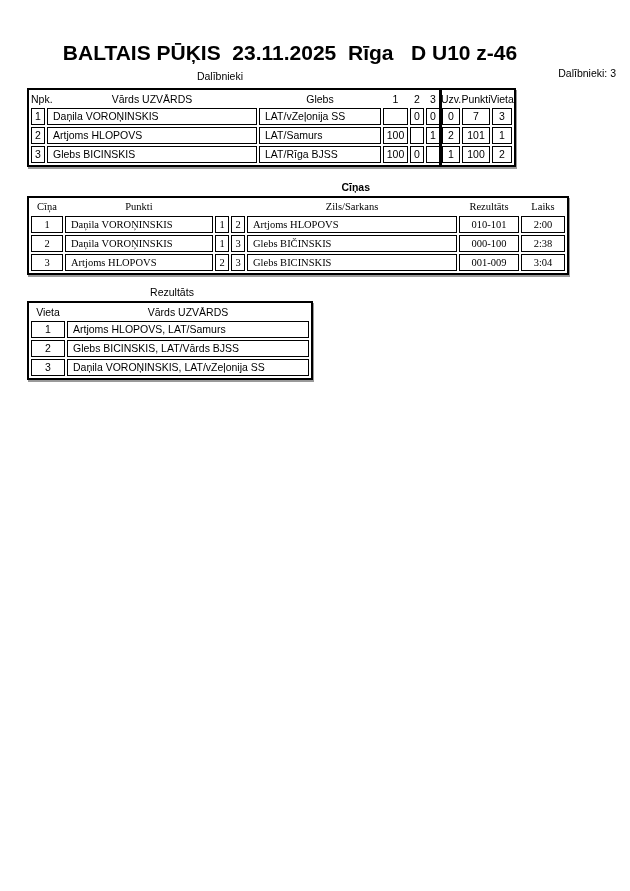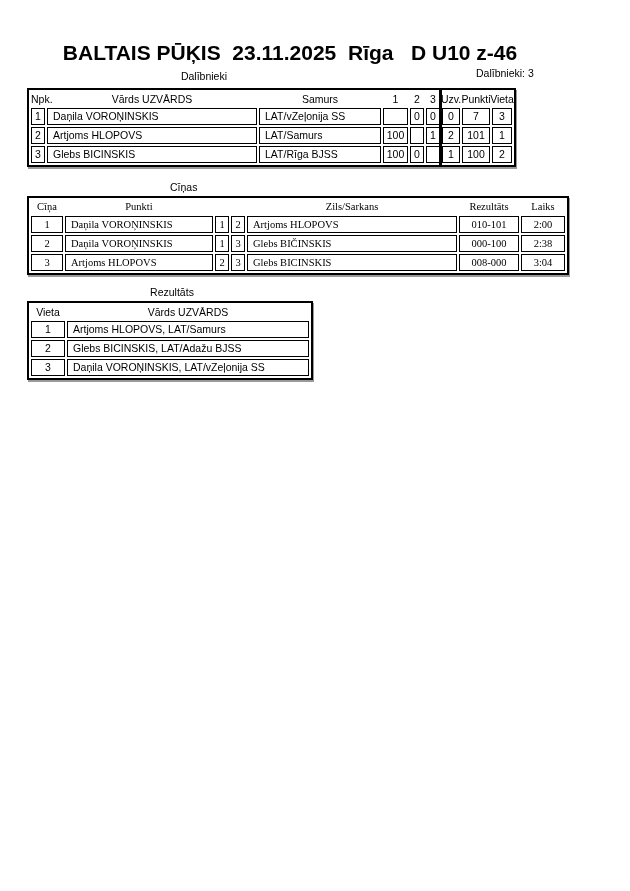--- a/index.html
+++ b/index.html
@@ -19,23 +19,23 @@
     text-align: center;
     font-size: 21px;
     font-weight: bold;
     white-space: pre;
   }
   .small-label {
     position: absolute;
     font-size: 10.5px;
     white-space: pre;
   }
-  .lbl-dalibnieki { top: 70px; left: 104px; width: 200px; text-align: center; }
-  .lbl-count     { top: 67px; left: 476px; width: 130px; text-align: left; }
-  .lbl-cinas     { top: 181px; left: 170px; width: 200px; text-align: left; }
+  .lbl-dalibnieki { top: 70px; left: 120px; width: 200px; text-align: center; }
+  .lbl-count     { top: 67px; left: 486px; width: 130px; text-align: right; }
+  .lbl-cinas     { top: 181px; left: 170px; width: 200px; text-align: right; font-weight: bold; }
   .lbl-rezultats { top: 286px; left: 72px;  width: 200px; text-align: center; }
 
   .twrap { position: absolute; }
   .twrap-participants { top: 88px;  left: 27px; }
   .twrap-fights       { top: 196px; left: 27px; font-family: Liberation Serif, serif; }
   .twrap-results      { top: 301px; left: 27px; }
 
   table.rpt {
     border-collapse: separate;
     border-spacing: 2px;
@@ -115,21 +115,21 @@
           <col style="width:28px">
           <col style="width:20px">
       </colgroup>
       <thead>
         <tr>
           <th class="hleft"><span class="hlab">Npk.</span></th>
           <th>
               <span class="hlab">Vārds UZVĀRDS</span>
             </th>
           <th>
-              <span class="hlab">Samurs</span>
+              <span class="hlab">Glebs</span>
             </th>
           <th>
               <span class="hlab">1</span>
             </th>
           <th>
               <span class="hlab">2</span>
             </th>
           <th>
               <span class="hlab">3</span>
             </th>
@@ -235,21 +235,21 @@
           <td class="cl">Glebs BIČINSKIS</td>
           <td>000-100</td>
           <td>2:38</td>
         </tr>
         <tr>
           <td>3</td>
           <td class="cl">Artjoms HLOPOVS</td>
           <td>2</td>
           <td>3</td>
           <td class="cl">Glebs BICINSKIS</td>
-          <td>008-000</td>
+          <td>001-009</td>
           <td>3:04</td>
         </tr>
       </tbody>
     </table>
   </div>
 
   <div class="small-label lbl-rezultats">Rezultāts</div>
 
   <div class="twrap twrap-results">
     <table class="rpt t3">
@@ -267,21 +267,21 @@
             </th>
         </tr>
       </thead>
       <tbody>
         <tr>
           <td>1</td>
           <td class="cl">Artjoms HLOPOVS, LAT/Samurs</td>
         </tr>
         <tr>
           <td>2</td>
-          <td class="cl">Glebs BICINSKIS, LAT/Adažu BJSS</td>
+          <td class="cl">Glebs BICINSKIS, LAT/Vārds BJSS</td>
         </tr>
         <tr>
           <td>3</td>
           <td class="cl">Daņila VOROŅINSKIS, LAT/vZeļonija SS</td>
         </tr>
       </tbody>
     </table>
   </div>
 
 </div>

